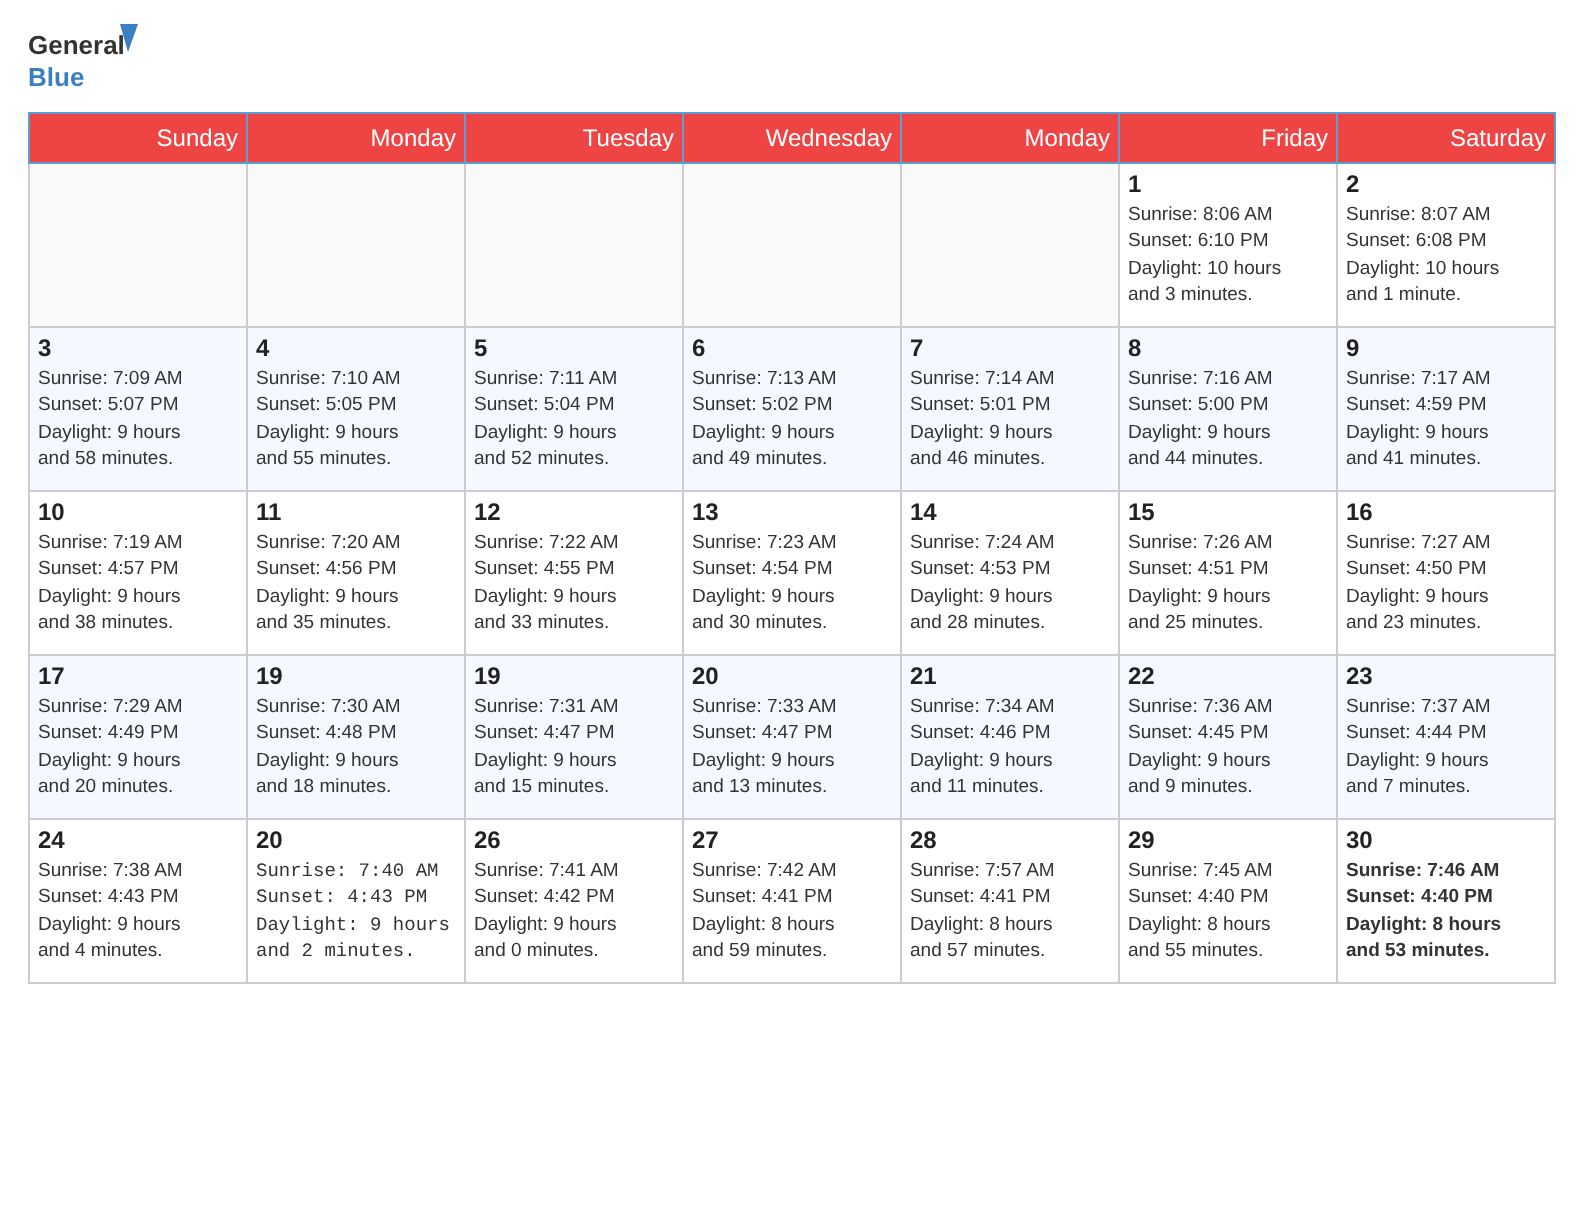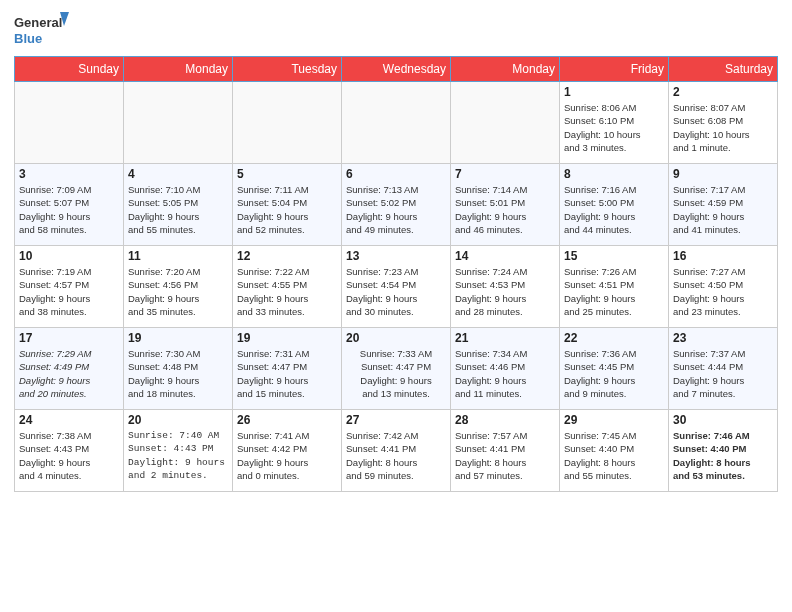--- a/index.html
+++ b/index.html
@@ -230,42 +230,42 @@
             <span class="day-num">16</span>
             <div class="day-info" style="white-space: pre-line;">Sunrise: 7:27 AM
 Sunset: 4:50 PM
 Daylight: 9 hours
 and 23 minutes.</div>
           </td>
         </tr>
         <tr>
           <td>
             <span class="day-num">17</span>
-            <div class="day-info" style="white-space: pre-line; font-style: italic;">Sunrise: 7:29 AM
+            <div class="day-info" style="white-space: pre-line;">Sunrise: 7:29 AM
 Sunset: 4:49 PM
 Daylight: 9 hours
 and 20 minutes.</div>
           </td>
           <td>
             <span class="day-num">19</span>
             <div class="day-info" style="white-space: pre-line;">Sunrise: 7:30 AM
 Sunset: 4:48 PM
 Daylight: 9 hours
 and 18 minutes.</div>
           </td>
           <td>
             <span class="day-num">19</span>
             <div class="day-info" style="white-space: pre-line;">Sunrise: 7:31 AM
 Sunset: 4:47 PM
 Daylight: 9 hours
 and 15 minutes.</div>
           </td>
           <td>
             <span class="day-num">20</span>
-            <div class="day-info" style="white-space: pre-line; text-align: center;">Sunrise: 7:33 AM
+            <div class="day-info" style="white-space: pre-line;">Sunrise: 7:33 AM
 Sunset: 4:47 PM
 Daylight: 9 hours
 and 13 minutes.</div>
           </td>
           <td>
             <span class="day-num">21</span>
             <div class="day-info" style="white-space: pre-line;">Sunrise: 7:34 AM
 Sunset: 4:46 PM
 Daylight: 9 hours
 and 11 minutes.</div>

